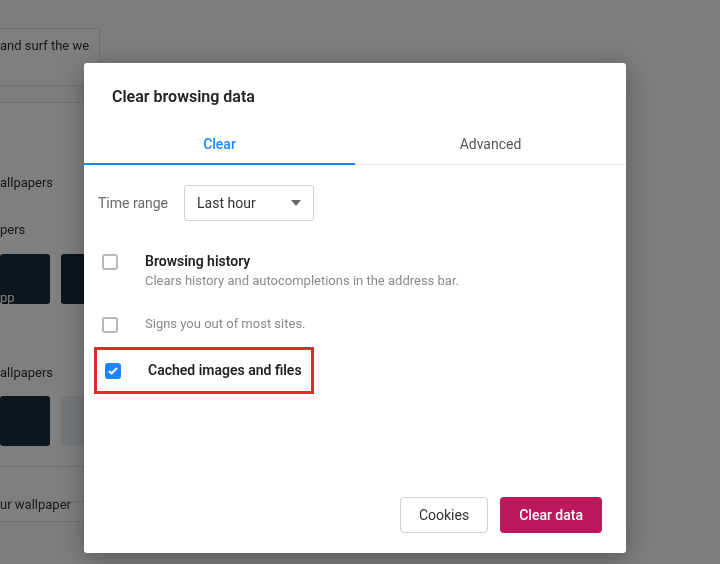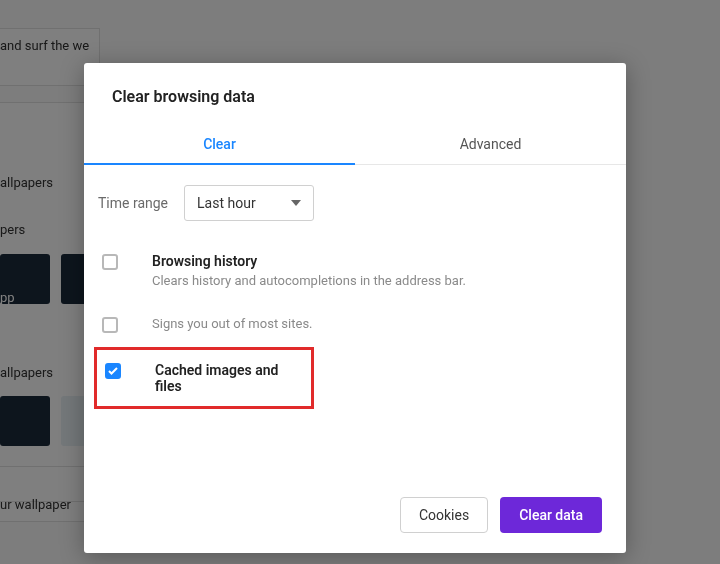--- a/index.html
+++ b/index.html
@@ -20,36 +20,36 @@
     .tab { flex: 1; text-align: center; padding: 10px 0 12px 0; font-size: 14px; color: #555; cursor: pointer; position: relative; }
     .tab.active { color: #1a86ff; font-weight: 500; }
     .tab.active::after { content: ""; position: absolute; left: 0; right: 0; bottom: -1px; height: 2px; background: #1a86ff; }
 
     .body { padding: 20px 28px 0 14px; flex: 1; }
     .timerange { display: flex; align-items: center; gap: 16px; }
     .tr-label { font-size: 14px; color: #6a6a6a; }
     .select { display: flex; align-items: center; justify-content: space-between; border: 1px solid #d0d0d0; border-radius: 3px; padding: 15px 12px; width: 130px; height: 36px; font-size: 14px; color: #333; cursor: pointer; }
     .chev { width: 0; height: 0; border-left: 5px solid transparent; border-right: 5px solid transparent; border-top: 6px solid #666; }
 
-    .option { display: flex; align-items: flex-start; gap: 34px; padding: 14px 0 14px 4px; }
+    .option { display: flex; align-items: flex-start; gap: 27px; padding: 14px 0 14px 4px; }
     .cb { width: 16px; height: 16px; border: 2px solid #b8b8b8; border-radius: 3px; background: #fff; flex-shrink: 0; cursor: pointer; margin-top: 1px; display: flex; align-items: center; justify-content: center; }
     .cb.checked { background: #1a86ff; border-color: #1a86ff; }
     .cb.checked svg { display: block; }
     .cb svg { display: none; }
     .opt-text { display: flex; flex-direction: column; gap: 4px; }
     .opt-title { font-size: 14px; font-weight: 600; color: #222; }
     .opt-sub { font-size: 13px; color: #8a8a8a; }
 
     .highlight-box { border: 3px solid #e12a2a; padding: 6px 6px 6px 4px; margin-left: -4px; width: 220px; }
     .highlight-box .option { padding: 6px 0 6px 4px; }
 
     .footer { display: flex; justify-content: flex-end; gap: 12px; padding: 16px 24px 20px 24px; }
     .btn { padding: 9px 18px; border-radius: 4px; font-size: 14px; cursor: pointer; border: 1px solid transparent; }
     .btn-cancel { background: #fff; border-color: #d0d0d0; color: #333; }
-    .btn-primary { background: #6d28d9; color: #fff; font-weight: 500; }
+    .btn-primary { background: #be185d; color: #fff; font-weight: 500; }
   </style>
 </head>
 <body>
 
 <div class="bg">
   <div class="bg-card" style="left:-20px; top:28px; width:120px; height:58px;"></div>
   <span class="bg-text" style="left:0; top:38px;">and surf the we</span>
   <div class="bg-card" style="left:-20px; top:102px; width:120px; height:420px;"></div>
   <span class="bg-text" style="left:0; top:175px;">allpapers</span>
   <span class="bg-text" style="left:0; top:222px;">pers</span>

